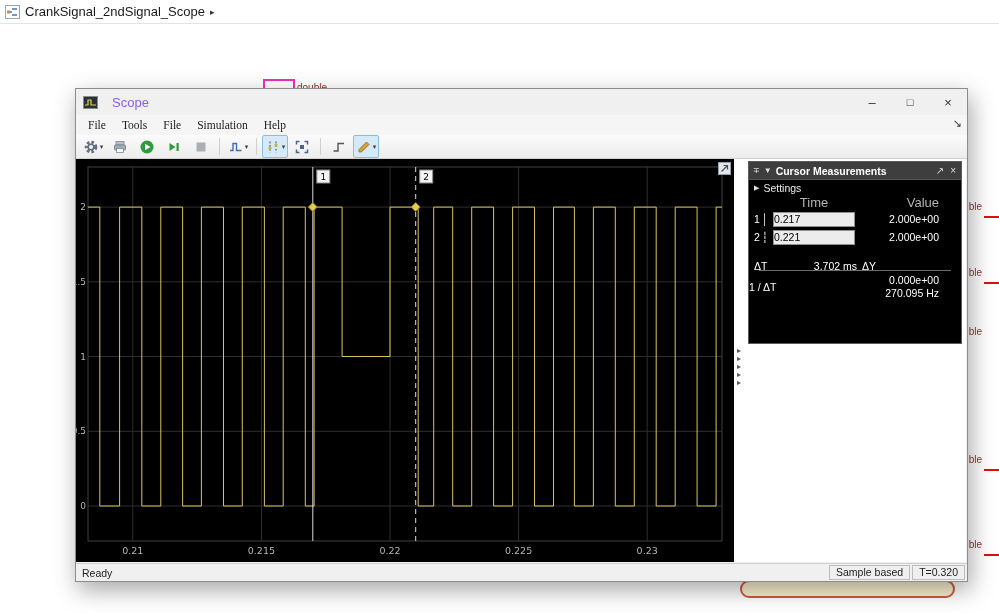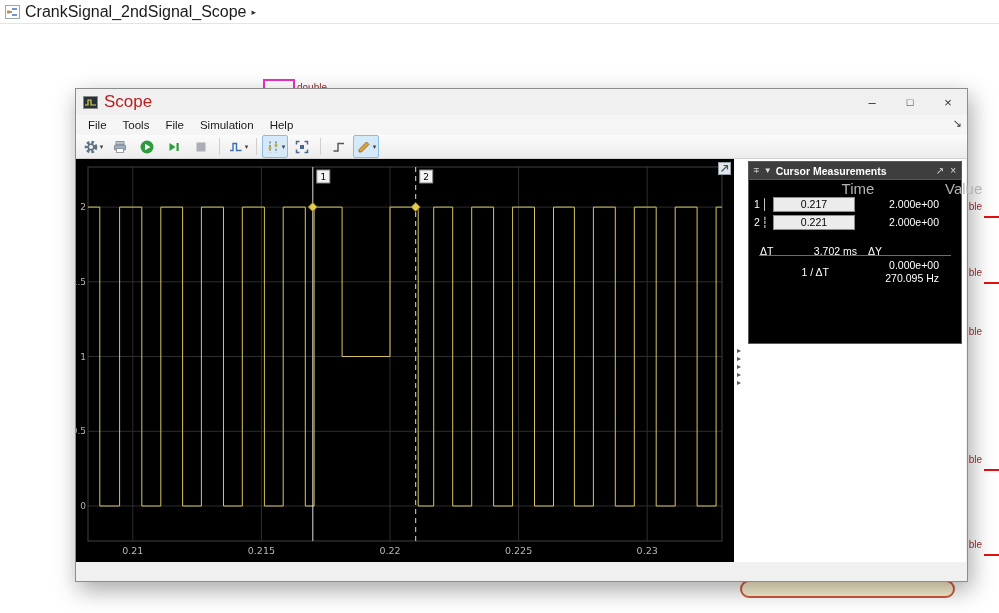--- a/index.html
+++ b/index.html
@@ -3,21 +3,21 @@
 <meta charset="utf-8">
 <style>
   html,body{margin:0;padding:0;}
   .screen{position:relative;width:999px;height:613px;background:#ffffff;overflow:hidden;
           font-family:"Liberation Sans",sans-serif;font-size:11px;color:#222;}
 
   
   .crumb-bar{position:absolute;left:0;top:0;width:100%;height:24px;background:#fff;
              border-bottom:1px solid #e4e4e4;display:flex;align-items:center;gap:5px;
              padding-left:5px;box-sizing:border-box;z-index:3;}
-  .crumb-text{font-size:16px;color:#1a1a1a;}
+  .crumb-text{font-size:13px;color:#1a1a1a;}
   .crumb-arrow{font-size:9px;color:#333;}
 
   
   .magenta-block{position:absolute;left:263px;top:79px;width:28px;height:24px;
                  border:2px solid #ec2fc8;z-index:1;background:#fff;}
   .dtype{position:absolute;font-size:10px;color:#9c2f2f;z-index:1;white-space:nowrap;}
   .dtype-top{left:297px;top:82px;}
   .dtype-r{left:952px;width:46px;}
   .dtype-r1{top:201px;} .dtype-r2{top:267px;} .dtype-r3{top:326px;}
   .dtype-r4{top:454px;} .dtype-r5{top:539px;}
@@ -28,29 +28,29 @@
   .cam-label{position:absolute;left:740px;top:599px;width:215px;text-align:center;
              font-size:11px;color:#111;z-index:1;}
 
   
   .win{position:absolute;left:75px;top:88px;width:891px;height:492px;background:#f0f0f0;
        border:1px solid #8c8c8c;box-shadow:3px 8px 22px rgba(0,0,0,0.35);z-index:10;
        box-sizing:content-box;}
   .titlebar{position:absolute;left:0;top:0;width:100%;height:26px;display:flex;
             align-items:center;background:#f0f0f0;}
   .title-icon{margin-left:7px;display:flex;}
-  .title-text{margin-left:6px;font-size:17px;color:#b91c1c;}
+  .title-text{margin-left:14px;font-size:13px;color:#8b5cf6;}
   .title-spacer{flex:1;}
   .winbtn{width:38px;height:26px;display:flex;align-items:center;justify-content:center;
           font-size:13px;color:#333;}
   .winbtn.max{font-size:11px;}
 
   .menubar{position:absolute;left:0;top:26px;width:100%;height:20px;background:#f5f5f5;
            display:flex;align-items:center;padding-left:4px;box-sizing:border-box;}
-  .menu-item{padding:0 8px;font-size:11.5px;color:#1a1a1a;}
+  .menu-item{padding:0 8px;font-size:11.5px;color:#1a1a1a;font-family:Liberation Serif, serif;}
   .dock-arrow{position:absolute;right:5px;top:2px;font-size:11px;color:#333;}
 
   .toolbar{position:absolute;left:0;top:46px;width:100%;height:24px;
            background:linear-gradient(#fbfbfb,#ececec);border-bottom:1px solid #d2d2d2;
            display:flex;align-items:center;padding-left:4px;box-sizing:border-box;gap:1px;}
   .tbtn{height:21px;min-width:22px;display:flex;align-items:center;justify-content:center;
         border:1px solid transparent;border-radius:2px;padding:0 1px;}
   .tbtn.selected{background:#d5e9f8;border-color:#8abde4;}
   .drop{font-size:7px;color:#444;margin-left:1px;}
   .tsep{width:1px;height:17px;background:#cfcfcf;margin:0 4px;}
@@ -72,39 +72,39 @@
          border:1px solid #5a5a5a;box-sizing:border-box;color:#fff;}
   .p-head{height:17px;background:#3e3e3e;border-bottom:1px solid #565656;display:flex;
           align-items:center;padding:0 4px;gap:4px;font-size:10.5px;}
   .p-head .glyph{font-size:8px;color:#ddd;}
   .p-title{font-weight:bold;flex:1;color:#fff;}
   .p-head .hbtn{font-size:10px;color:#ddd;padding:0 1px;}
   .p-sec{height:15px;display:flex;align-items:center;gap:4px;padding-left:5px;
          font-size:10.5px;color:#eaeaea;}
   .p-sec .arr{font-size:7px;color:#ddd;}
   .m-head{display:grid;grid-template-columns:22px 86px 1fr;height:15px;align-items:center;
-          color:#b3b3b3;font-size:15px;gap:44px;}
+          color:#b3b3b3;font-size:13px;}
   .m-head .t{text-align:center;}
   .m-head .v{text-align:right;padding-right:22px;}
   .m-row{display:grid;grid-template-columns:22px 86px 1fr;height:18px;align-items:center;
          font-size:10.5px;}
   .m-row .lbl{padding-left:5px;display:flex;gap:2px;color:#fff;}
   .m-row .val{text-align:right;padding-right:22px;color:#fff;}
   .cursor-time{width:80px;height:13px;margin-left:2px;background:#ececec;
-               border:1px solid #8f8f8f;font-size:10.5px;text-align:center;color:#000;
+               border:1px solid #8f8f8f;font-size:10.5px;color:#000;
                padding:0;font-family:"Liberation Sans",sans-serif;}
   .m-row3{display:grid;grid-template-columns:22px 86px 26px 1fr;height:18px;
           align-items:center;font-size:10.5px;}
-  .m-row3 .lbl{padding-left:11px;color:#fff;}
+  .m-row3 .lbl{padding-left:5px;color:#fff;}
   .m-row3 .mid{text-align:right;color:#fff;}
   .m-row3 .val{text-align:right;padding-right:22px;color:#fff;margin-top:28px;}
   .m-sep{border-top:1px solid #6d6d6d;margin:6px 10px 4px 10px;}
   .d-row{display:grid;grid-template-columns:80px 1fr;height:17px;align-items:center;
          font-size:10.5px;}
-  .d-row .lbl{text-align:right;color:#fff;}
+  .d-row .lbl{color:#fff;}
   .d-row .val{text-align:right;padding-right:22px;color:#fff;margin-top:12px;}
 
   
   .statusbar{position:absolute;left:0;bottom:0;width:100%;height:18px;background:#f0f0f0;
              border-top:1px solid #cfcfcf;display:flex;align-items:center;
              box-sizing:border-box;font-size:10.5px;color:#222;}
   .status-ready{padding-left:6px;}
   .status-spacer{flex:1;}
   .scell{border:1px solid #bdbdbd;background:#efefef;height:13px;line-height:13px;
          padding:0 6px;margin-right:2px;}
@@ -284,20 +284,24 @@
 
       <div class="panel">
         <div class="p-head">
           <span class="glyph">∓</span>
           <span class="glyph">▼</span>
           <span class="p-title">Cursor Measurements</span>
           <span class="hbtn">↗</span>
           <span class="hbtn">×</span>
         </div>
 
+        <div class="p-sec">
+          <span class="arr">▶</span>
+          <span>Settings</span>
+        </div>
 
         <div class="m-head">
           <span></span>
           <span class="t">Time</span>
           <span class="v">Value</span>
         </div>
 
         <div class="m-row">
           <span class="lbl">
             <span>1</span>
@@ -325,14 +329,20 @@
 
         <div class="m-sep"></div>
 
         <div class="d-row">
           <span class="lbl">1 / ΔT</span>
           <span class="val">270.095 Hz</span>
         </div>
       </div>
     </div>
 
+    <div class="statusbar">
+      <span class="status-ready">Ready</span>
+      <span class="status-spacer"></span>
+      <span class="scell">Sample based</span>
+      <span class="scell">T=0.320</span>
+    </div>
   </div>
 </div>
 
 </body></html>

